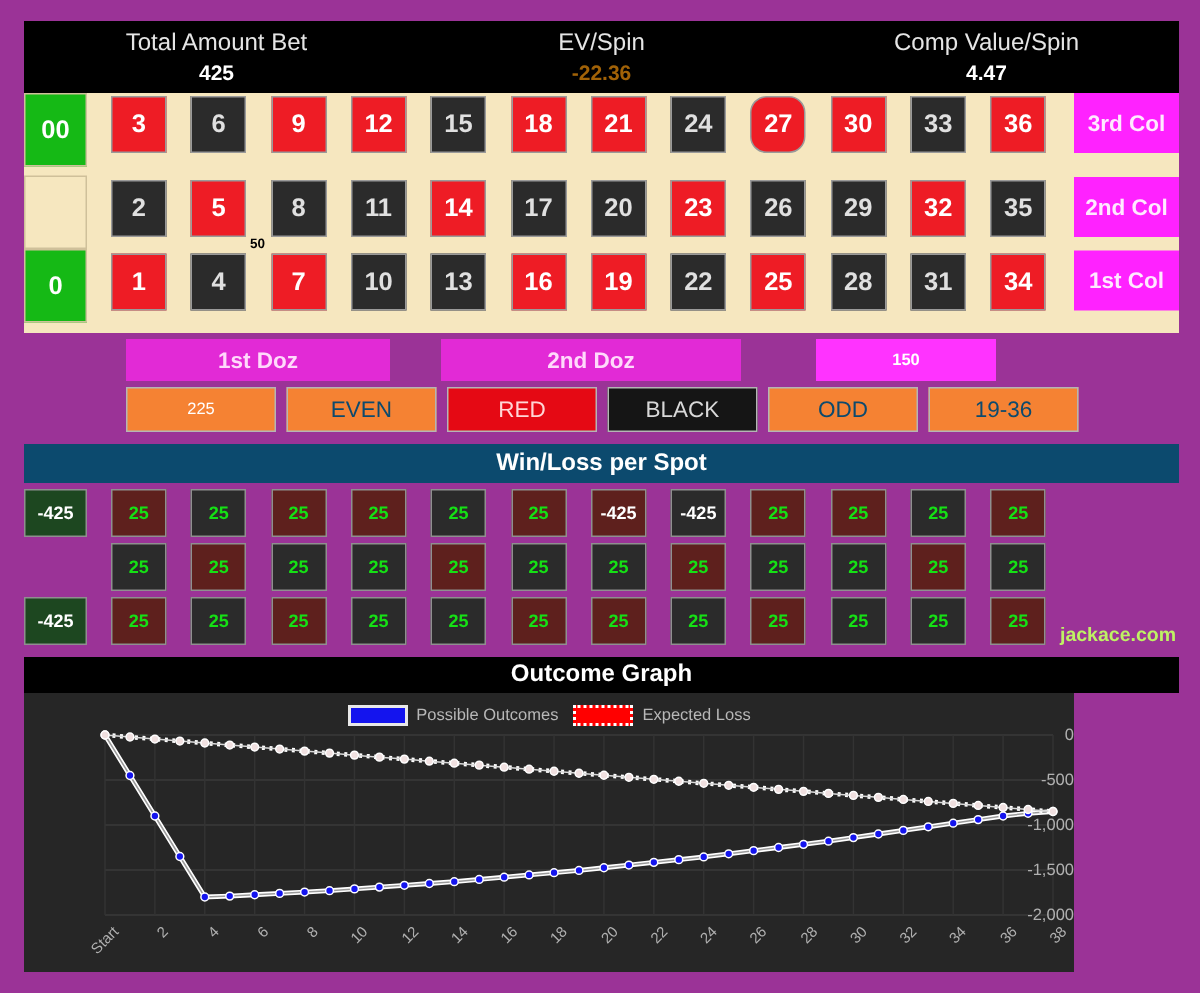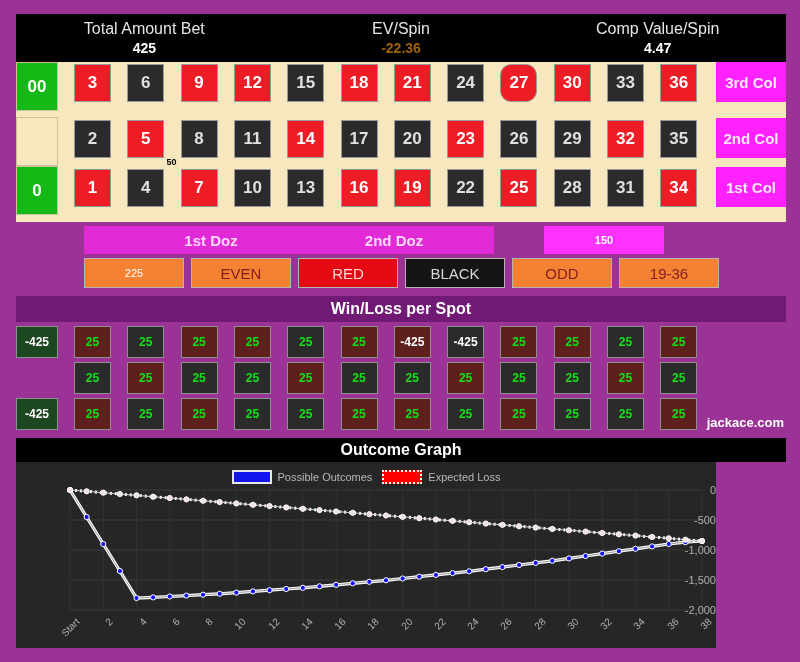--- a/index.html
+++ b/index.html
@@ -70,29 +70,29 @@
     font-size:15px;font-weight:bold;
     display:flex;align-items:center;justify-content:center;
   }
   .dozcell.chip{background:#ff33ff;color:#ffffff;font-size:11px;}
   .evencell{
     position:absolute;top:34px;height:30px;
     display:flex;align-items:center;justify-content:center;
     font-size:15px;font-weight:normal;
     border:1px solid #b5b5b5;box-sizing:border-box;
   }
-  .evencell.orange{background:#f58233;color:#7f1d1d;}
+  .evencell.orange{background:#f58233;color:#0c4a6e;}
   .evencell.orange.chip{font-size:11px;color:#ffffff;}
   .evencell.red{background:#e50914;color:#ffd6d6;}
   .evencell.black{background:#151515;color:#d8d8d8;}
 
   
   #wl-title{
     left:16px;top:296px;width:770px;height:26px;
-    background:#701a75;color:#fff;
+    background:#0c4a6e;color:#fff;
     font-size:16px;font-weight:bold;
     display:flex;align-items:center;justify-content:center;
   }
   #wl{left:16px;top:326px;width:770px;height:106px;}
   .wlzero{
     position:absolute;left:0;width:42px;height:32px;
     background:#1d4720;border:1px solid #8f8f8f;box-sizing:border-box;
     color:#ffffff;font-size:12px;font-weight:bold;
     display:flex;align-items:center;justify-content:center;
   }
@@ -100,21 +100,21 @@
     position:absolute;width:37px;height:32px;
     border:1px solid #8f8f8f;box-sizing:border-box;
     color:#15e015;font-size:12px;font-weight:bold;
     display:flex;align-items:center;justify-content:center;
   }
   .wlcell.red{background:#5e201d;}
   .wlcell.black{background:#2b2b2b;}
   .wlcell.loss{color:#ffffff;}
   #brand{
     position:absolute;right:2px;bottom:2px;
-    color:#ffffff;font-size:13px;font-weight:bold;
+    color:#bef264;font-size:13px;font-weight:bold;
   }
 
   
   #g-title{
     left:16px;top:438px;width:770px;height:24px;
     background:#000;color:#fff;
     font-size:16px;font-weight:bold;
     display:flex;align-items:center;justify-content:center;
   }
   #graph{
@@ -203,21 +203,21 @@
 <div class="zerocell" style="top: 0px;">00</div>
     <div class="zerocell blank" style="top: 55px;"></div>
     <div class="zerocell" style="top: 104px;">0</div>
     <div class="colcell" style="top: 0px;">3rd Col</div>
     <div class="colcell" style="top: 56px;">2nd Col</div>
     <div class="colcell" style="top: 105px;">1st Col</div>
     <div class="cornerchip" style="left: 150.615px; top: 95px;">50</div>
   </div>
 
 <div class="panel" id="outside">
-    <div class="dozcell" style="left: 68px; width: 176px; padding-left: 39px;">1st Doz</div>
+    <div class="dozcell" style="left: 68px; width: 176px;">1st Doz</div>
     <div class="dozcell" style="left: 278px; width: 200px;">2nd Doz</div>
     <div class="dozcell chip" style="left: 528px; width: 120px;">150</div>
     <div class="evencell orange chip" style="left: 68px; width: 100px;">225</div>
     <div class="evencell orange" style="left: 175px; width: 100px;">EVEN</div>
     <div class="evencell red" style="left: 282px; width: 100px;">RED</div>
     <div class="evencell black" style="left: 389px; width: 100px;">BLACK</div>
     <div class="evencell orange" style="left: 496px; width: 100px;">ODD</div>
     <div class="evencell orange" style="left: 603px; width: 100px;">19-36</div>
   </div>
 

